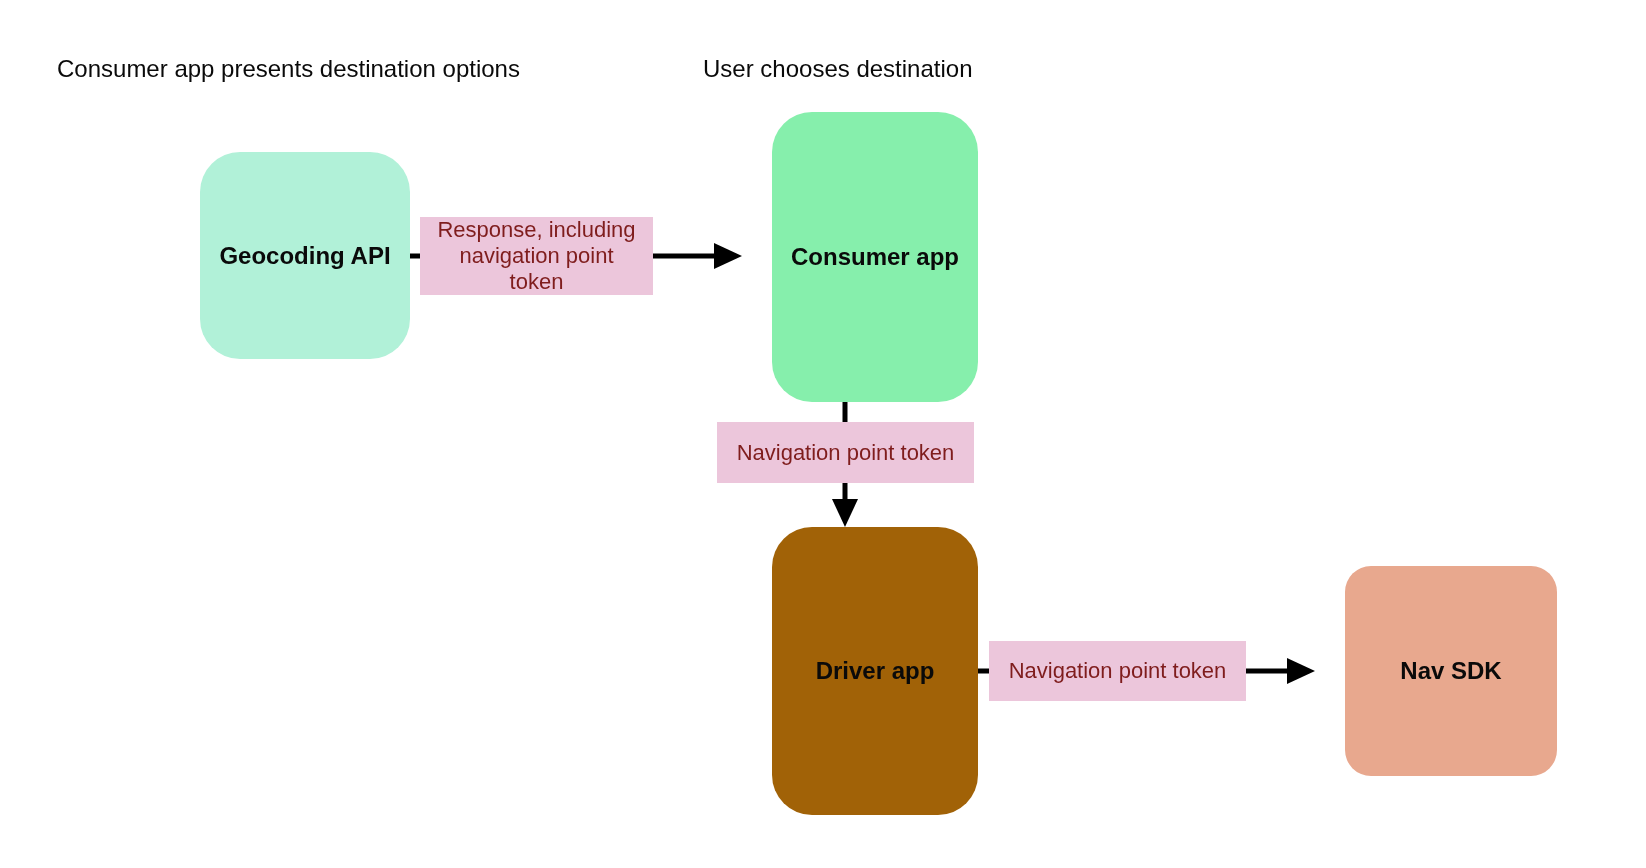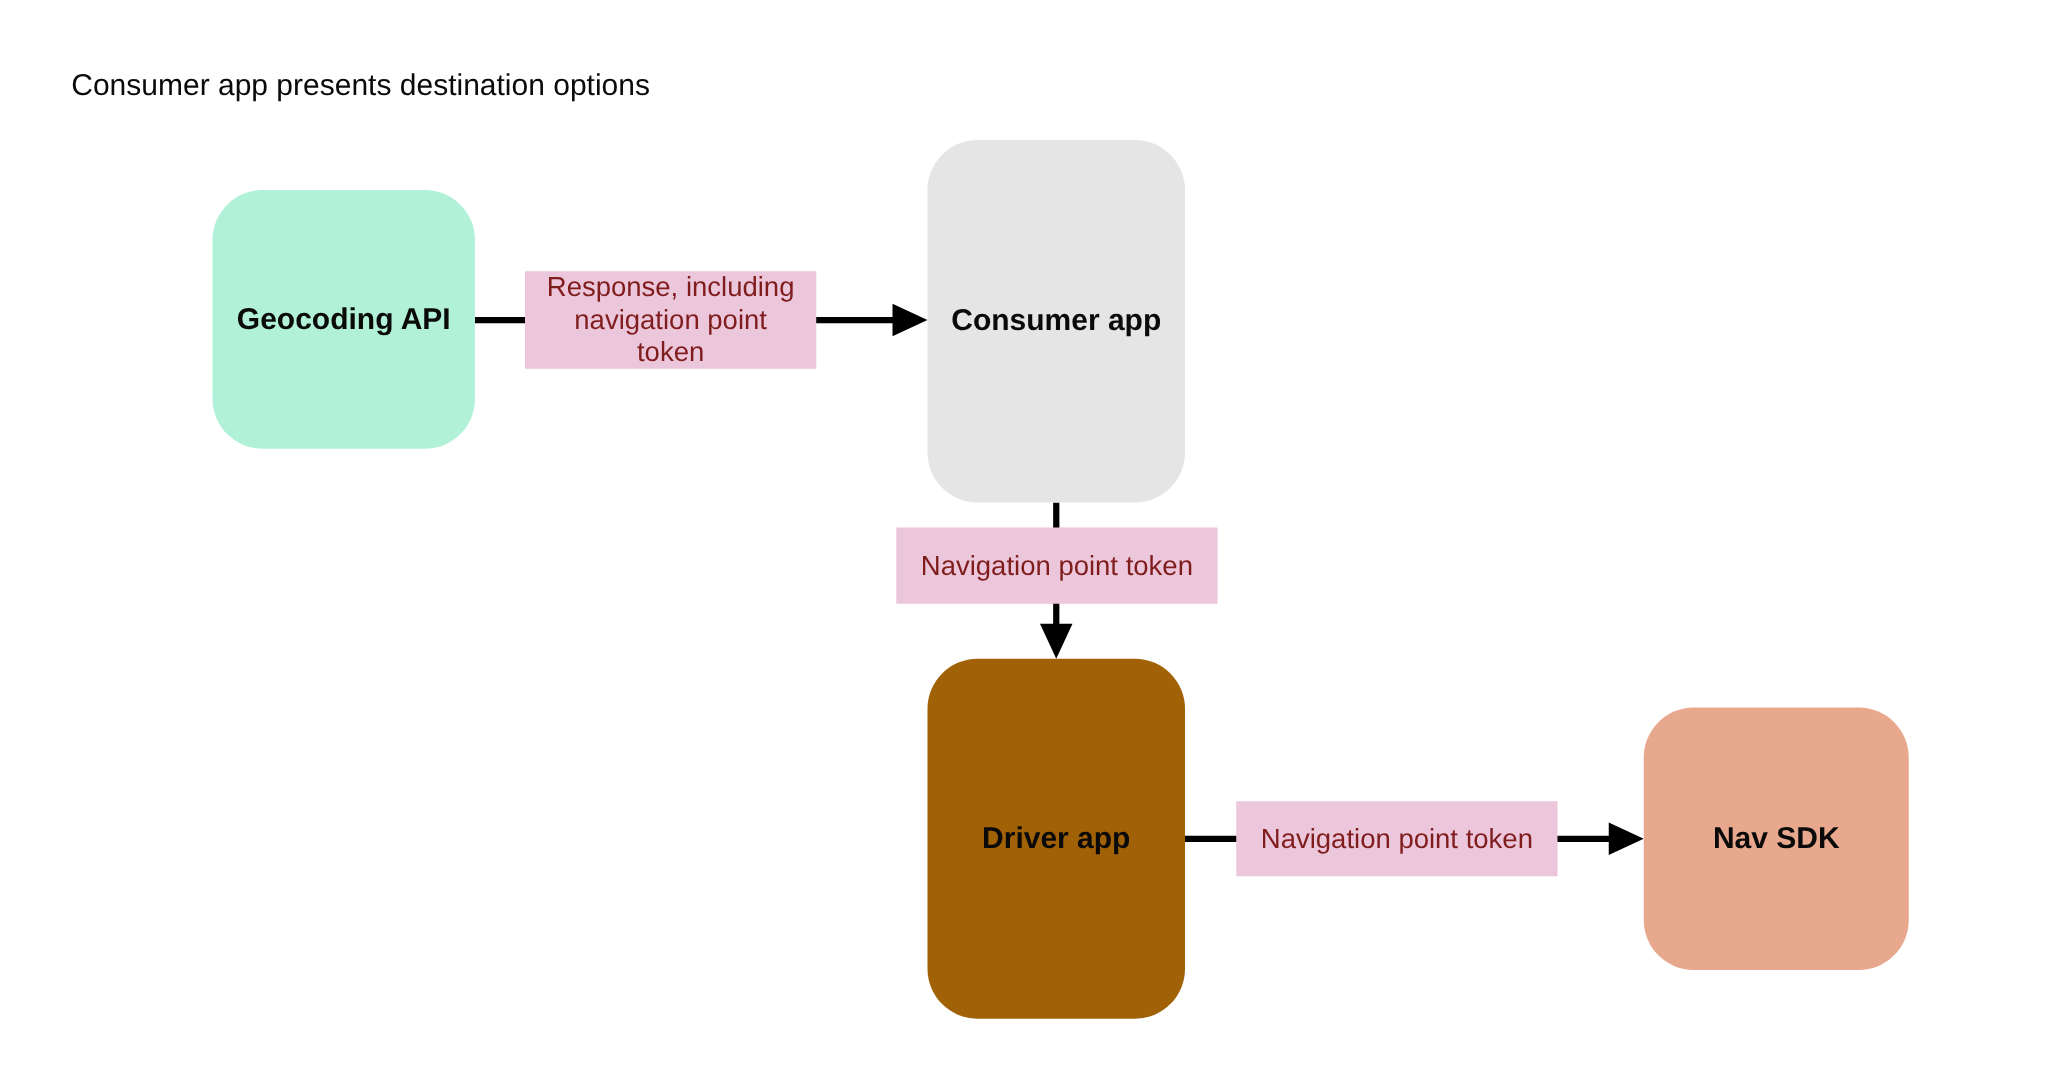--- a/index.html
+++ b/index.html
@@ -45,20 +45,21 @@
   }
 
   .node {
     position: absolute;
     z-index: 3;
     border-radius: 40px;
     display: flex;
     align-items: center;
     justify-content: center;
     text-align: center;
+    margin-left: 30px;
   }
   .node .node-label {
     font-size: 24px;
     font-weight: 700;
     color: #0a0a0a;
   }
   .node.geocoding { left: 170px; top: 152px; width: 210px; height: 207px; }
   .node.consumer  { left: 742px; top: 112px; width: 206px; height: 290px; }
   .node.driver    { left: 742px; top: 527px; width: 206px; height: 288px; }
   .node.navsdk    { left: 1315px; top: 566px; width: 212px; height: 210px; }
@@ -79,49 +80,50 @@
   .edge-label.l1 .inner { width: 201px; }
   .edge-label.l2 { left: 717px; top: 422px; width: 257px; height: 61px; }
   .edge-label.l3 { left: 989px; top: 641px; width: 257px; height: 60px; }
 </style>
 </head>
 <body>
 
 <div class="canvas">
 
   <div class="col-header h1">Consumer app presents destination options</div>
+  <div class="col-header h2">User chooses destination</div>
 
   <svg class="edges-layer" width="1646" height="868">
     <g>
       <line x1="380" y1="256" x2="718" y2="256"></line>
       <polygon points="742,256 714,243 714,269"></polygon>
     </g>
     <g>
       <line x1="845" y1="402" x2="845" y2="505"></line>
       <polygon points="845,527 832,499 858,499"></polygon>
     </g>
     <g>
       <line x1="948" y1="671" x2="1293" y2="671"></line>
       <polygon points="1315,671 1287,658 1287,684"></polygon>
     </g>
   </svg>
 
   <div class="node geocoding" style="background-color: rgb(177, 241, 216);">
     <span class="node-label">Geocoding API</span>
   </div>
 
-  <div class="node consumer" style="background-color: #e5e5e5;">
+  <div class="node consumer" style="background-color: #86efac;">
     <span class="node-label">Consumer app</span>
   </div>
 
   <div class="node driver" style="background-color: #a16207;">
     <span class="node-label">Driver app</span>
   </div>
 
-  <div class="node navsdk" style="background-color: rgb(232, 168, 142);">
+  <div class="node navsdk" style="background-color: rgb(232, 168, 142); border-radius: 26px;">
     <span class="node-label">Nav SDK</span>
   </div>
 
   <div class="edge-label l1" style="background-color: rgb(236, 198, 219);">
     <span class="inner">Response, including navigation point token</span>
   </div>
 
   <div class="edge-label l2" style="background-color: rgb(236, 198, 219);">
     <span class="inner">Navigation point token</span>
   </div>

